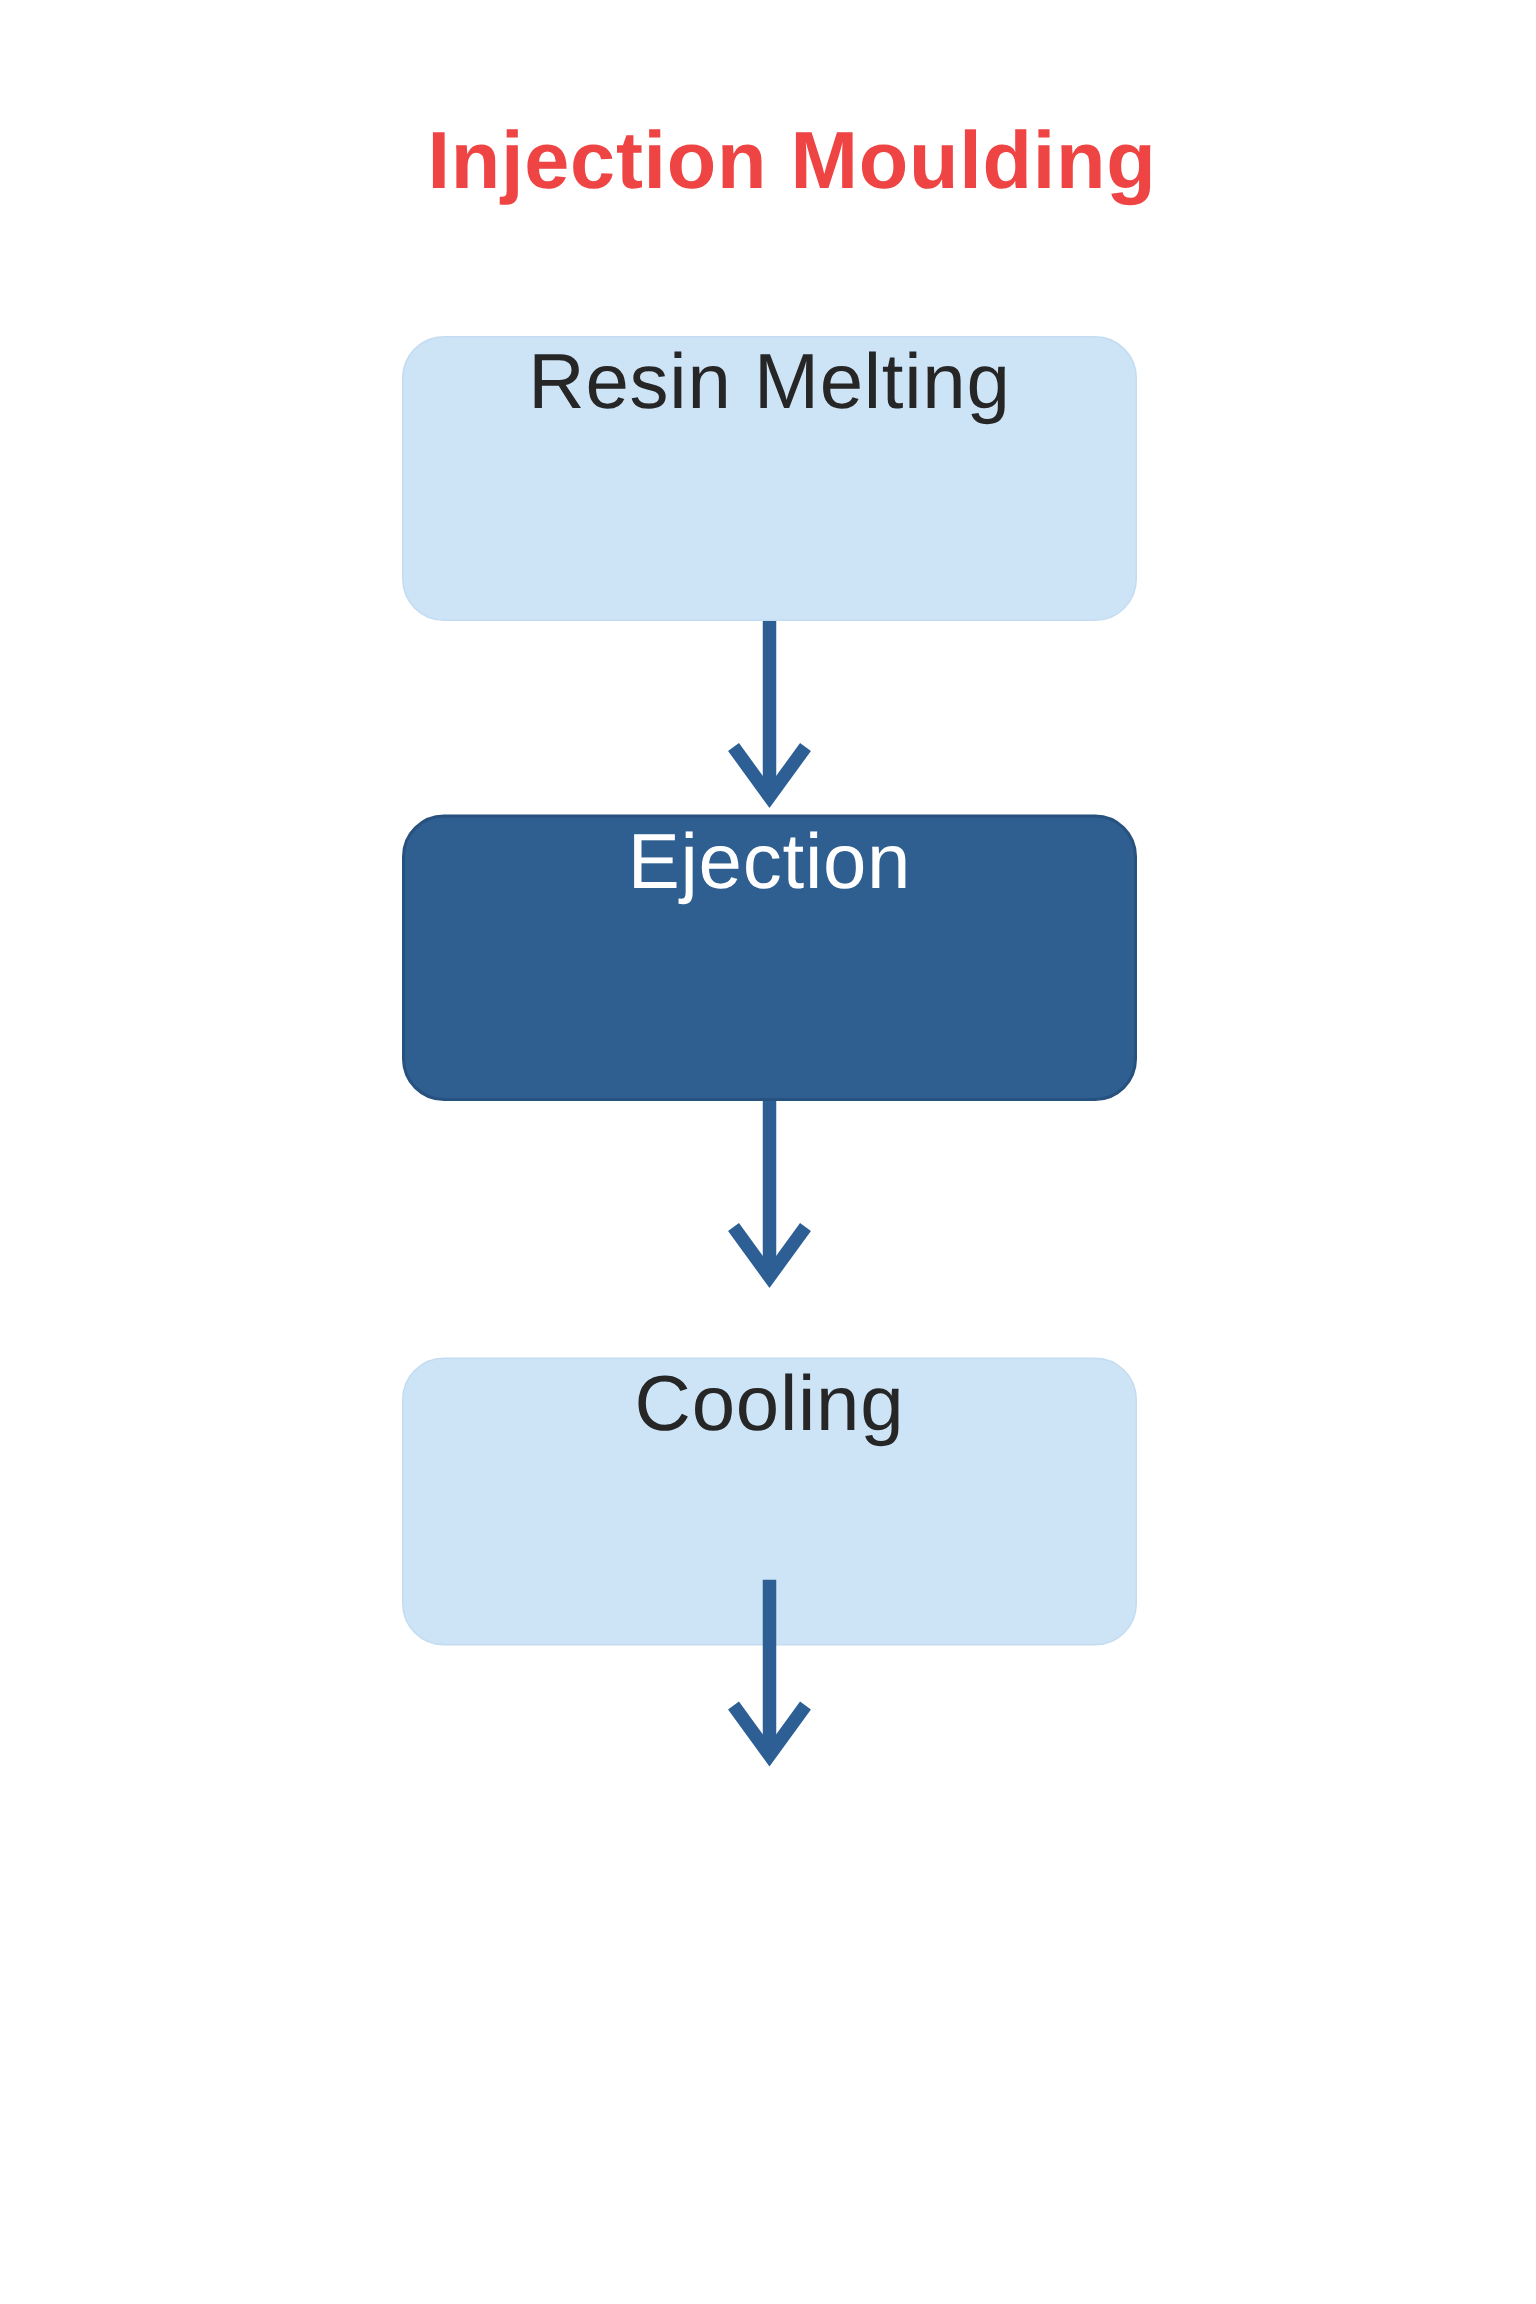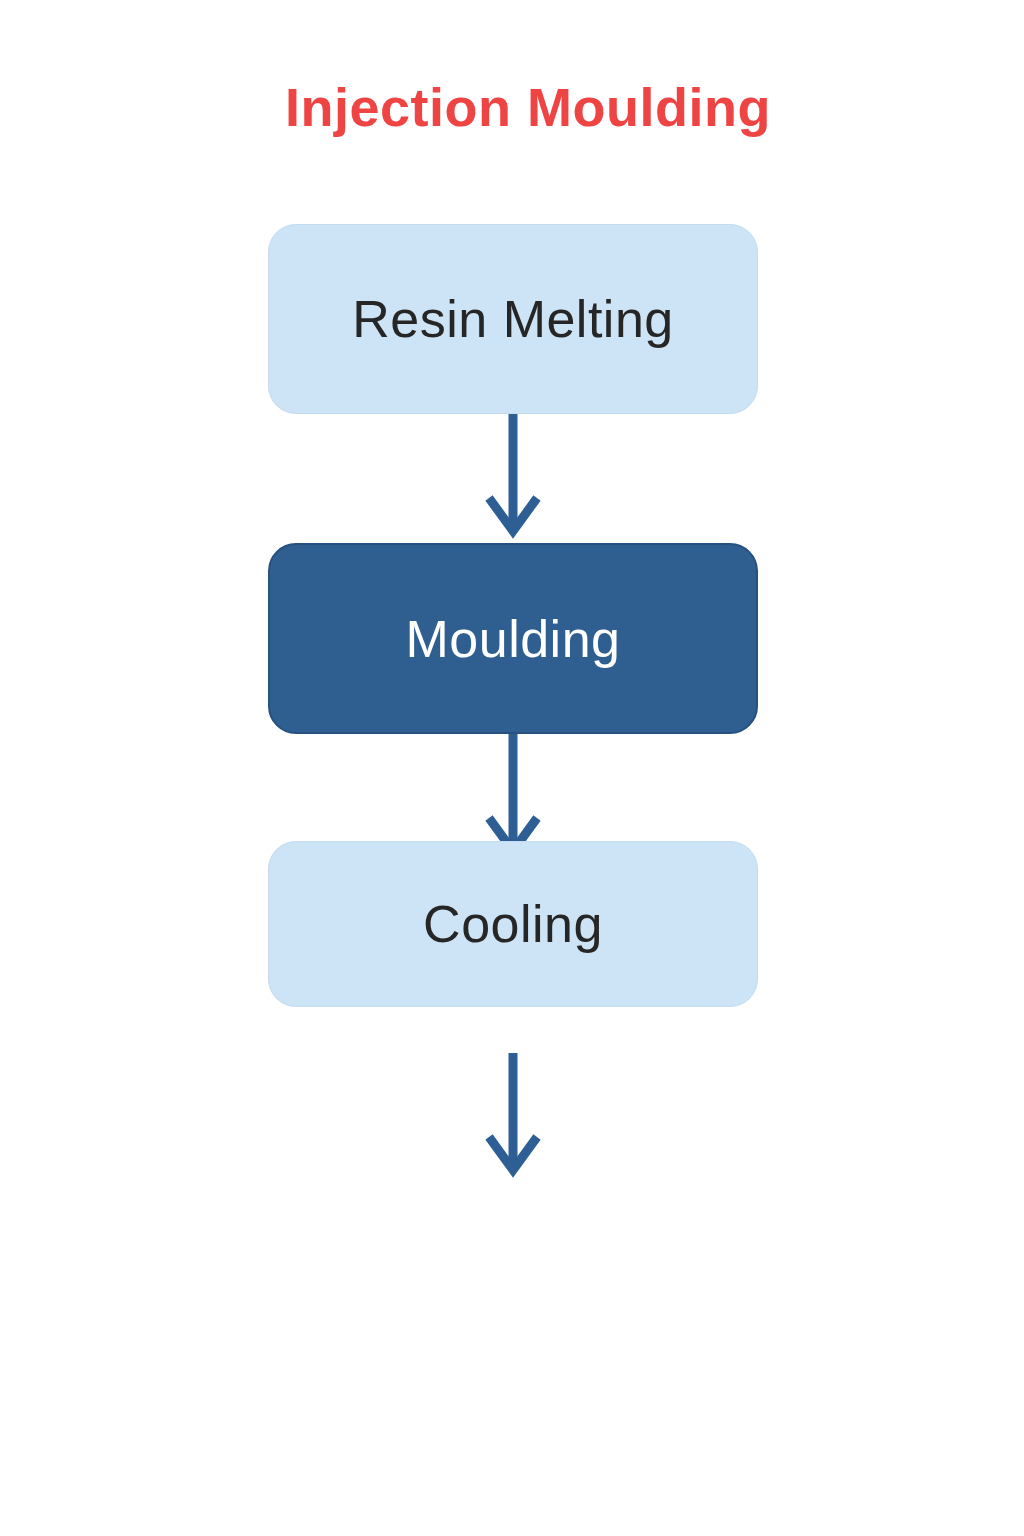--- a/index.html
+++ b/index.html
@@ -26,40 +26,39 @@
     font-weight: 700;
     letter-spacing: 0.5px;
     color: #ef4444;
   }
   .node {
     position: absolute;
     left: 268px;
     width: 490px;
     border-radius: 28px;
     display: flex;
-    align-items: center;
     justify-content: center;
     box-sizing: border-box;
     font-size: 52px;
     font-weight: 400;
     letter-spacing: 0.5px;
   }
   .node.light {
     background: #cde3f6;
     border: 1px solid #c3dcf2;
     color: #262626;
   }
   .node.dark {
     background: #2f5e90;
     border: 2px solid #27517e;
     color: #ffffff;
   }
   .node-1 { top: 224px; height: 190px; }
   .node-2 { top: 543px; height: 191px; }
-  .node-3 { top: 841px; height: 166px; }
+  .node-3 { top: 905px; height: 192px; }
   .node-4 { top: 1182px; height: 191px; }
   .arrow {
     position: absolute;
     left: 481px;
     width: 64px;
     display: block;
   }
   .arrow-1 { top: 414px; height: 129px; }
   .arrow-2 { top: 734px; height: 129px; }
   .arrow-3 { top: 1053px; height: 129px; }
@@ -74,21 +73,21 @@
   <div class="node light node-1">
     <span>Resin Melting</span>
   </div>
 
   <svg class="arrow arrow-1" viewBox="0 0 64 129" xmlns="http://www.w3.org/2000/svg">
     <line x1="32" y1="0" x2="32" y2="118" stroke="#2e5f94" stroke-width="9"></line>
     <polyline points="8,84 32,117 56,84" fill="none" stroke="#2e5f94" stroke-width="9" stroke-linejoin="miter"></polyline>
   </svg>
 
   <div class="node dark node-2">
-    <span>Moulding</span>
+    <span>Ejection</span>
   </div>
 
   <svg class="arrow arrow-2" viewBox="0 0 64 129" xmlns="http://www.w3.org/2000/svg">
     <line x1="32" y1="0" x2="32" y2="118" stroke="#2e5f94" stroke-width="9"></line>
     <polyline points="8,84 32,117 56,84" fill="none" stroke="#2e5f94" stroke-width="9" stroke-linejoin="miter"></polyline>
   </svg>
 
   <div class="node light node-3">
     <span>Cooling</span>
   </div>

